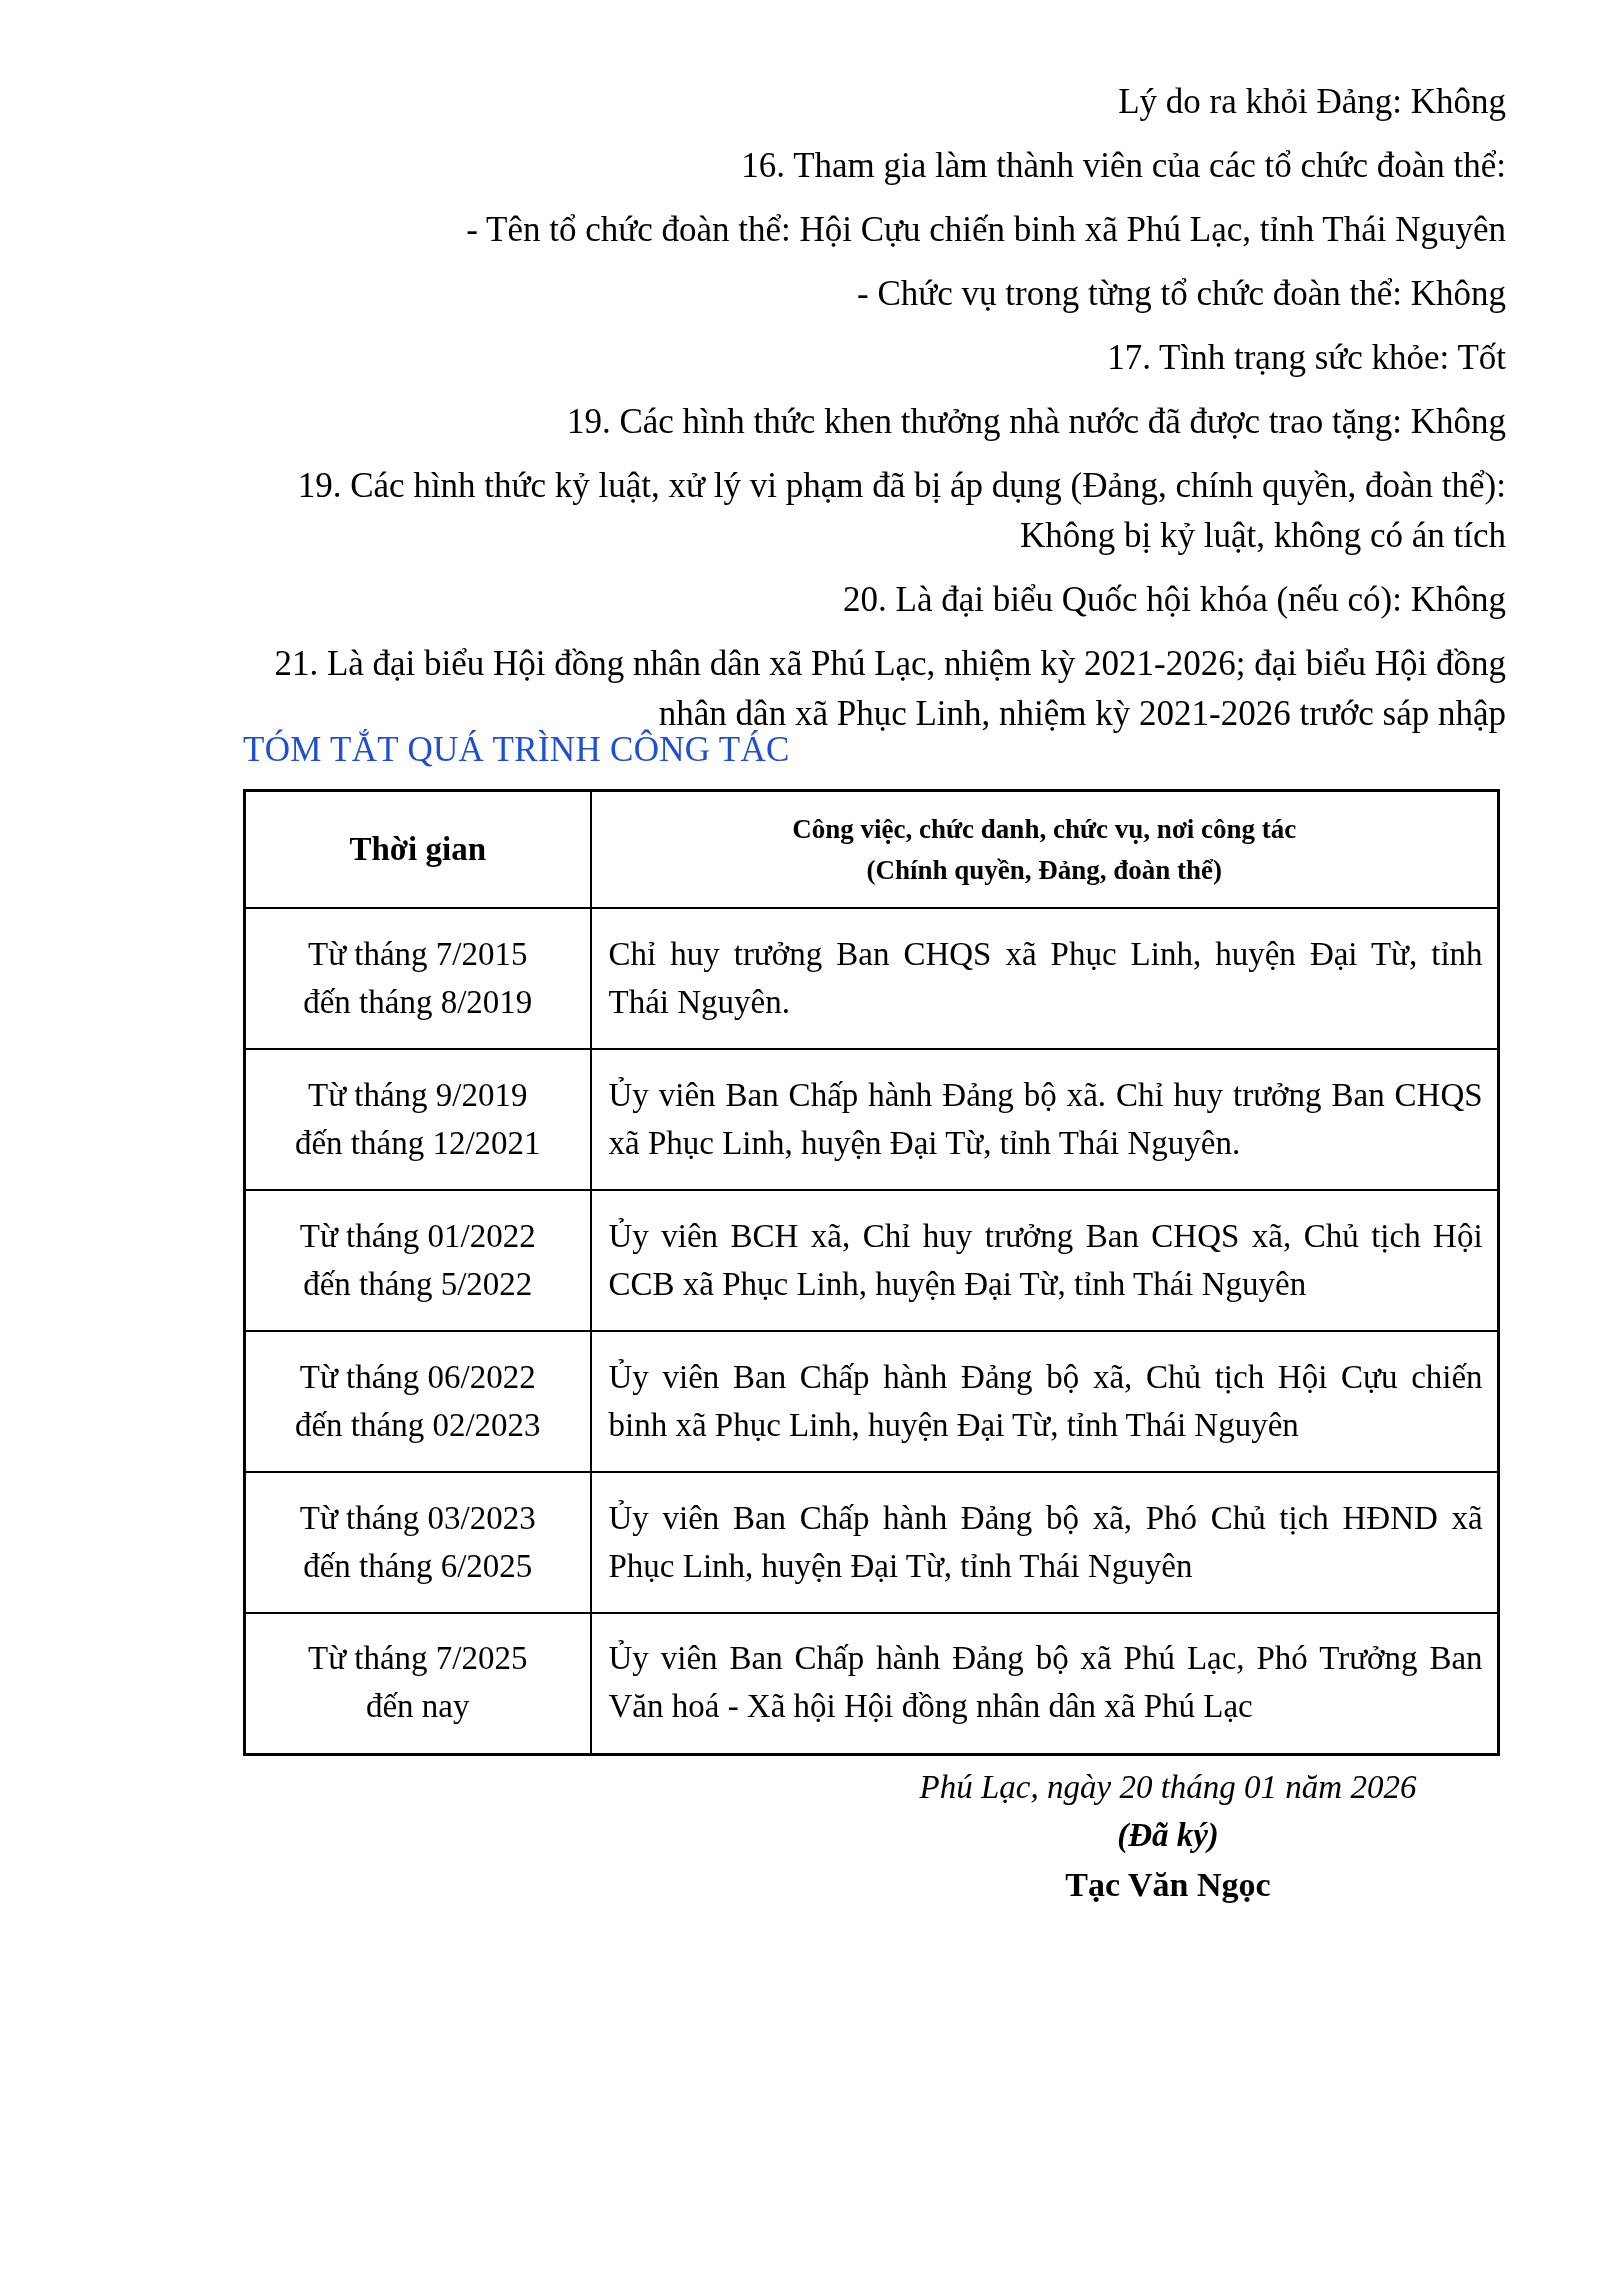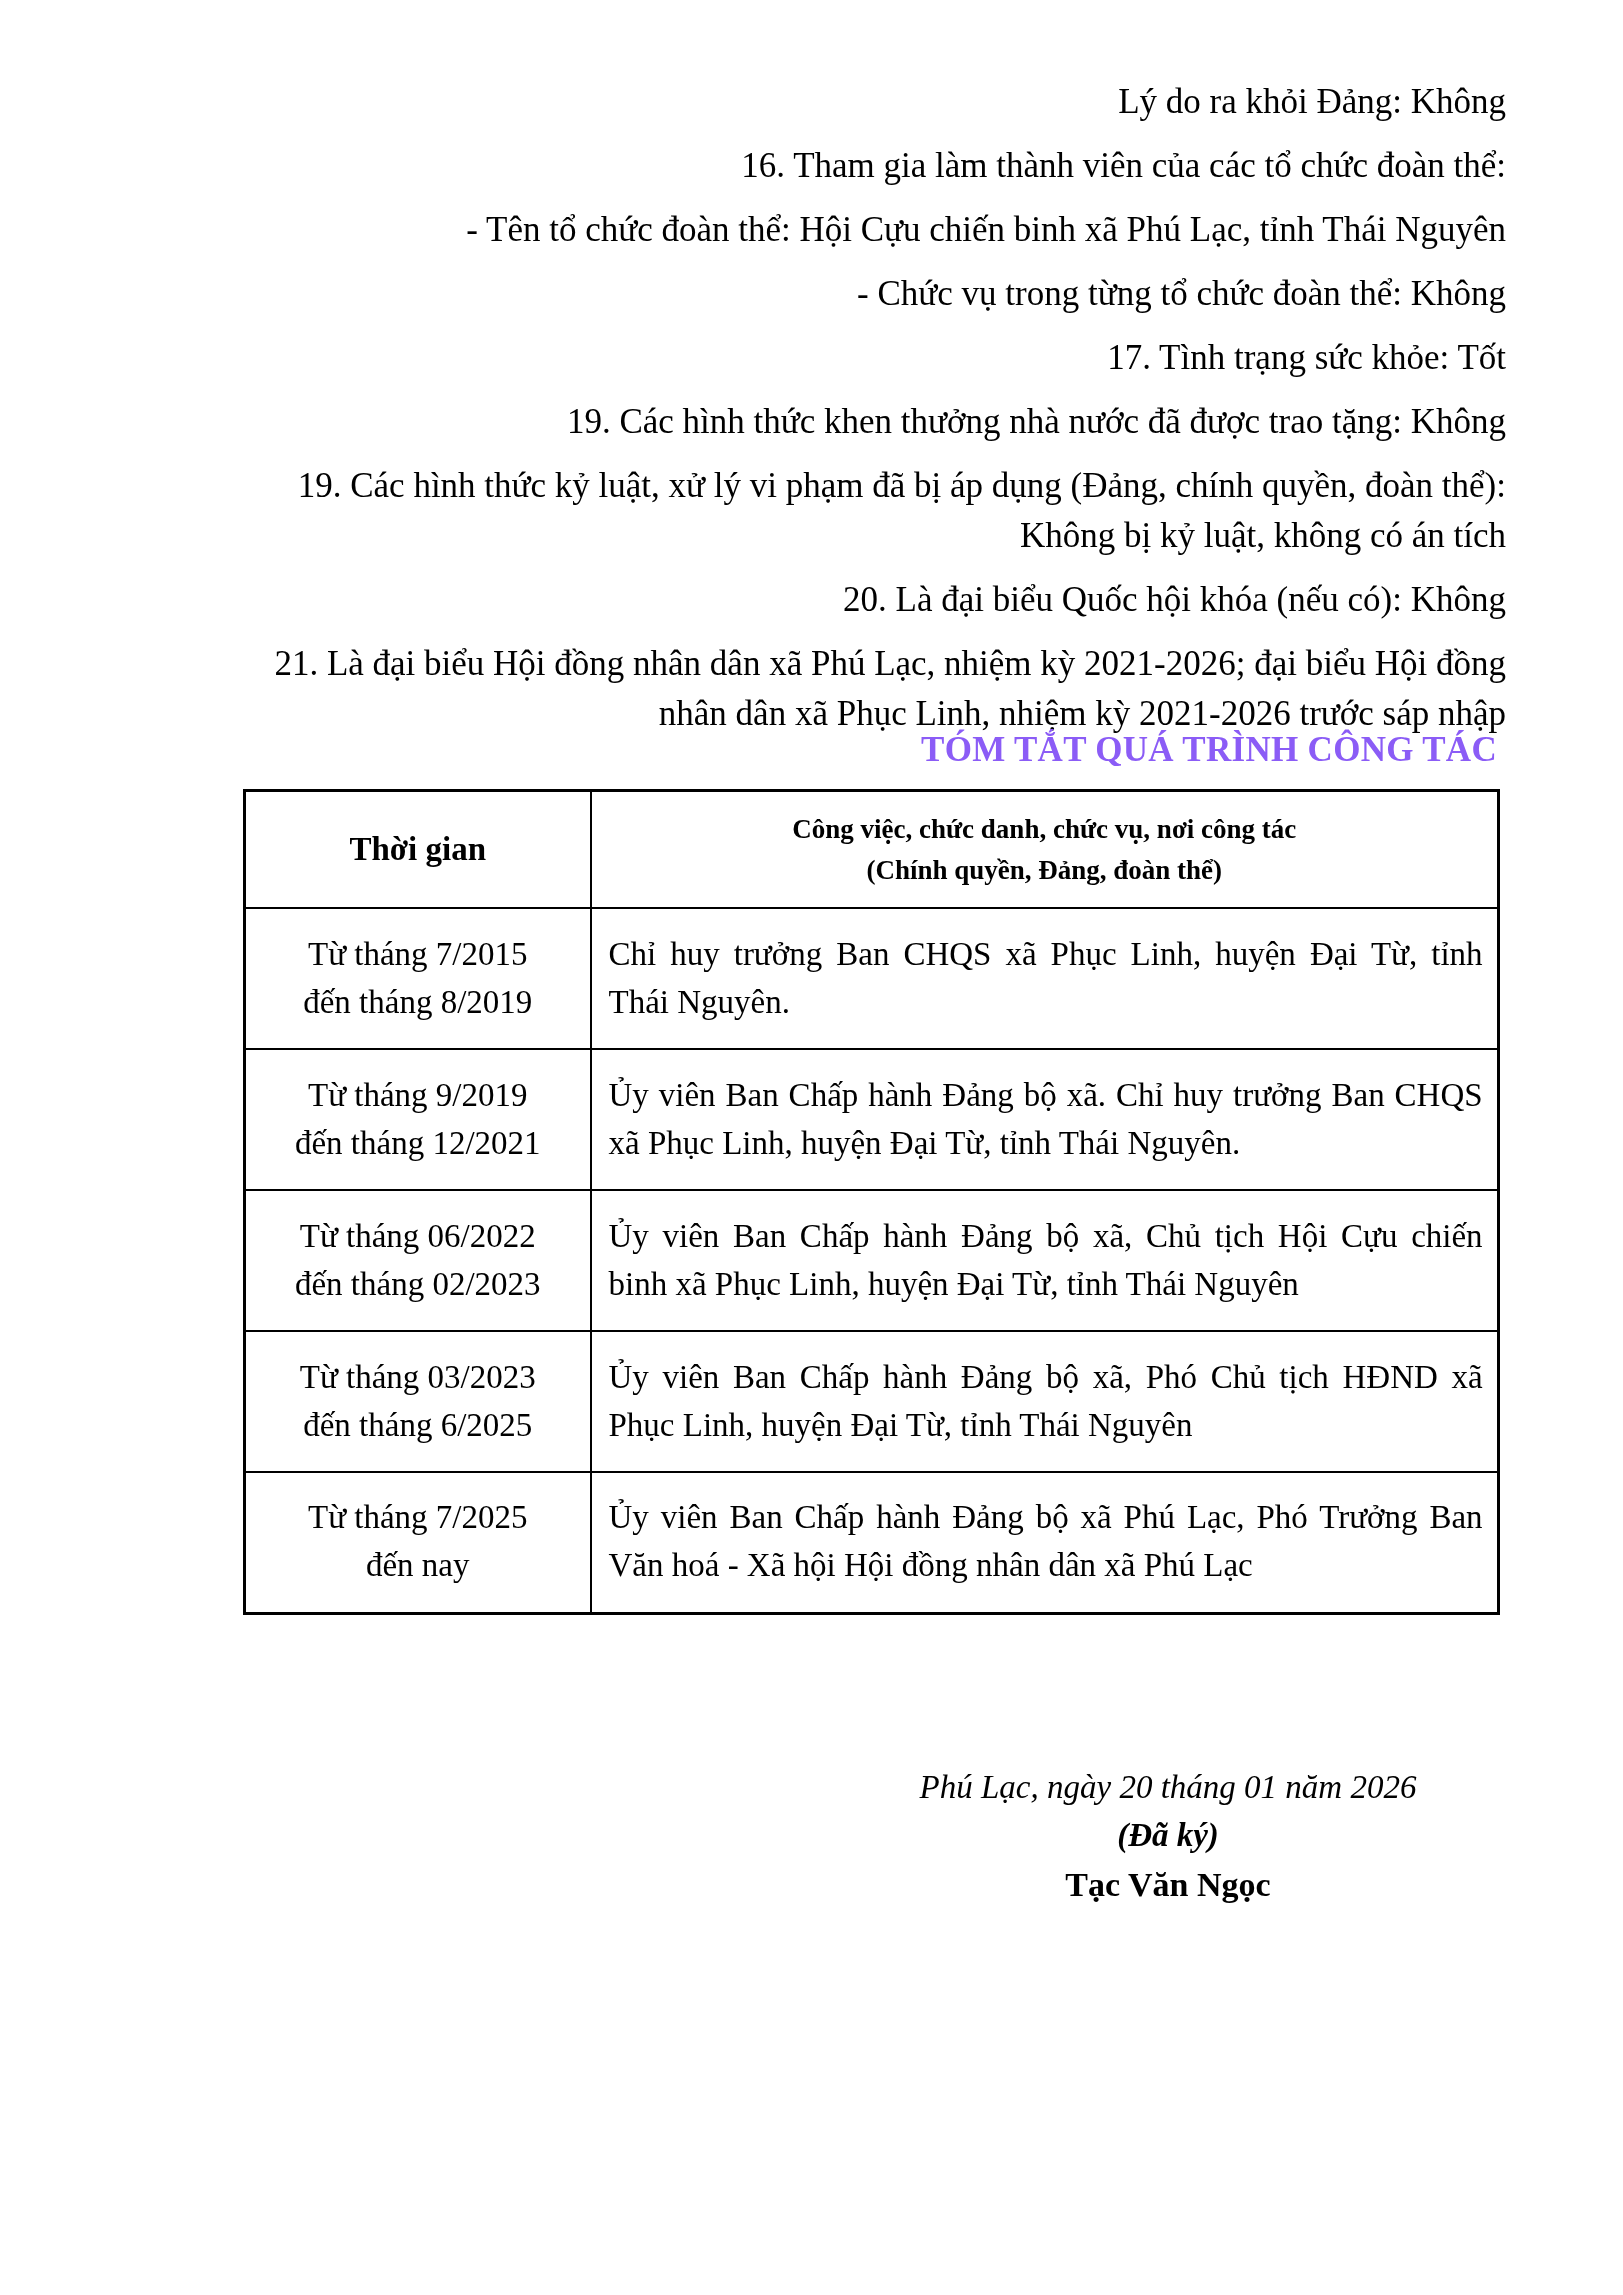--- a/index.html
+++ b/index.html
@@ -43,24 +43,24 @@
     padding-left: 0;
   }
   .para.tight { margin-bottom: 13px; }
 
   
   .table-title {
     position: absolute;
     left: 243px;
     top: 731px;
     width: 1254px;
-    text-align: right;
+    text-align: left;
     font-size: 35px;
-    font-weight: bold;
-    color: #8b5cf6;
+    font-weight: normal;
+    color: #1d4ed8;
     letter-spacing: 0.3px;
     line-height: 1.1;
   }
 
   
   .work-table {
     position: absolute;
     left: 243px;
     top: 789px;
     width: 1254px;
@@ -182,20 +182,27 @@
       </tr>
       <tr>
         <td class="cell-time">
           <span class="cell-time-line">Từ tháng 9/2019</span>
           <span class="cell-time-line">đến tháng 12/2021</span>
         </td>
         <td class="cell-desc">Ủy viên Ban Chấp hành Đảng bộ xã. Chỉ huy trưởng Ban CHQS xã Phục Linh, huyện Đại Từ, tỉnh Thái Nguyên.</td>
       </tr>
       <tr>
         <td class="cell-time">
+          <span class="cell-time-line">Từ tháng 01/2022</span>
+          <span class="cell-time-line">đến tháng 5/2022</span>
+        </td>
+        <td class="cell-desc">Ủy viên BCH xã, Chỉ huy trưởng Ban CHQS xã, Chủ tịch Hội CCB xã Phục Linh, huyện Đại Từ, tỉnh Thái Nguyên</td>
+      </tr>
+      <tr>
+        <td class="cell-time">
           <span class="cell-time-line">Từ tháng 06/2022</span>
           <span class="cell-time-line">đến tháng 02/2023</span>
         </td>
         <td class="cell-desc">Ủy viên Ban Chấp hành Đảng bộ xã, Chủ tịch Hội Cựu chiến binh xã Phục Linh, huyện Đại Từ, tỉnh Thái Nguyên</td>
       </tr>
       <tr>
         <td class="cell-time">
           <span class="cell-time-line">Từ tháng 03/2023</span>
           <span class="cell-time-line">đến tháng 6/2025</span>
         </td>

